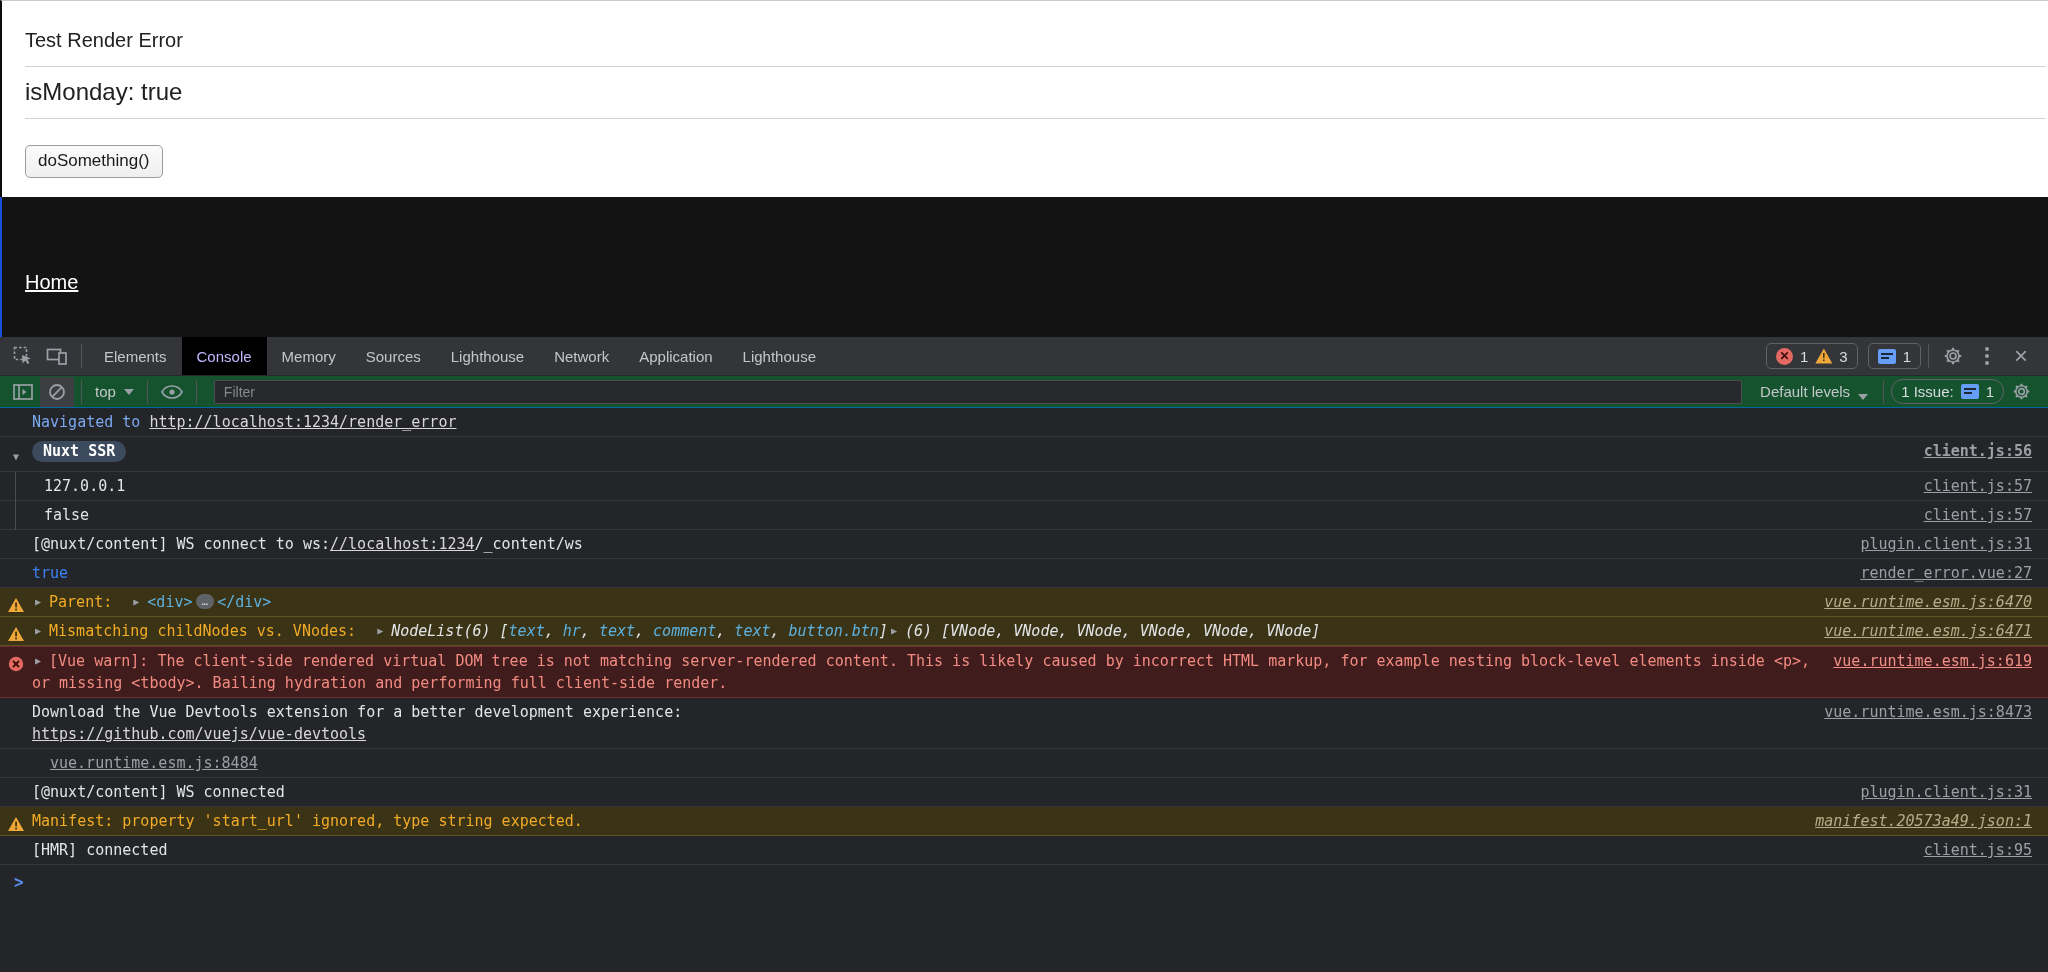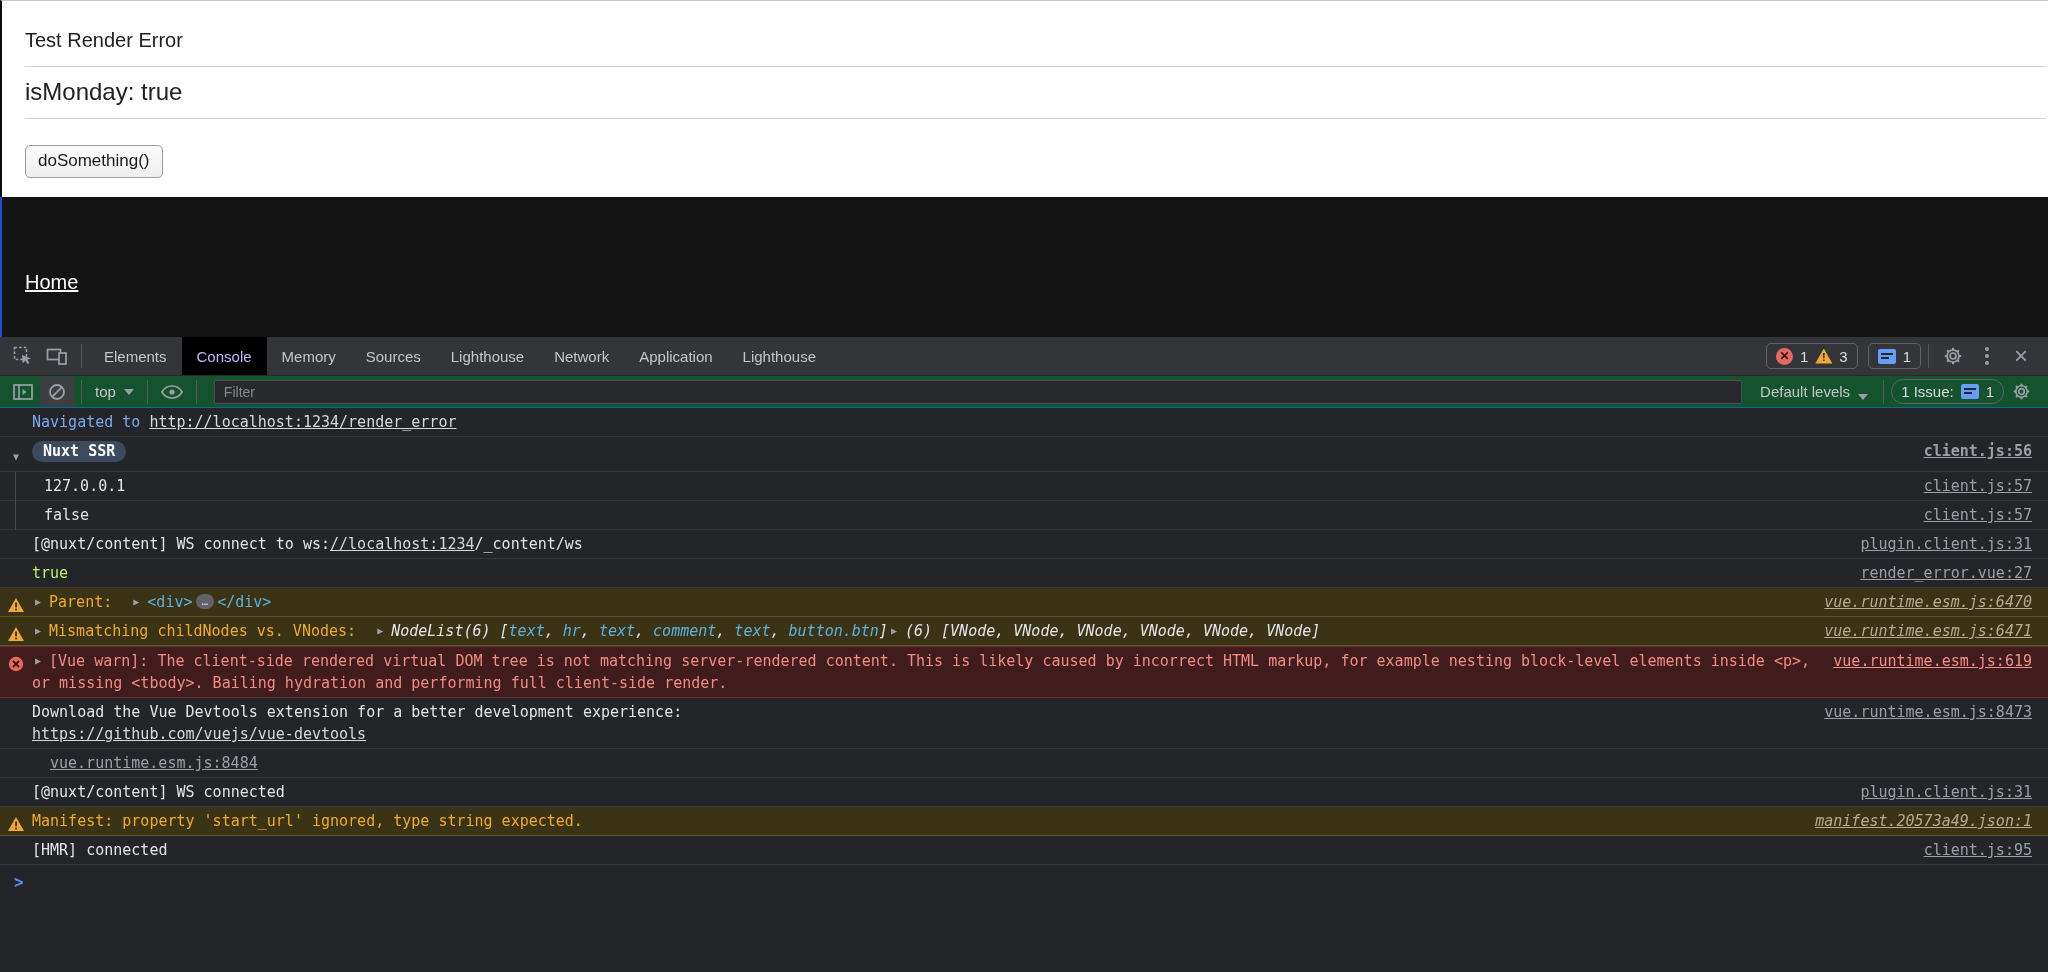--- a/index.html
+++ b/index.html
@@ -76,21 +76,21 @@
 
   .crow.warn { background:#3a3316; border-bottom-color:#5c5422; }
   .crow.warn + .crow.warn { border-top:none; }
   .crow.warn .srclink { color:#b5ad89;font-style:italic; }
   .crow.error { background:#411c1c; border-bottom-color:#6b2d2d; border-top:1px solid #6b2d2d; }
   .crow.error .srclink { color:#ef8f88; }
 
   .seg.plain { color:#e2e4e7; }
   .seg.info  { color:#7aa9f0; }
   .seg.link  { color:#d8d8d8; text-decoration:underline; cursor:pointer; }
-  .seg.bool  { color:#bef264;text-align:right; }
+  .seg.bool  { color:#3b82f6;text-align:right; }
   .seg.warn  { color:#f2ab26; }
   .seg.error { color:#f28b82; }
   .seg.tag   { color:#5eb1dd;margin-top:48px; }
   .seg.node  { color:#5eb1dd; font-style:italic; }
   .seg.obj   { color:#e2e4e7; font-style:italic; }
   .seg.exp   { color:#9aa0a6; font-size:10px; margin:0 8px 0 3px; vertical-align:2px; cursor:pointer; }
   .seg.ellipsis { background:#5f6368; color:#d5d7da; border-radius:9px; padding:0 6px; font-size:11px;
                   line-height:15px; display:inline-block; vertical-align:2px; margin:0 3px; cursor:pointer; }
   .badge { background:#3b4a5c; color:#ffffff; font-weight:bold; border-radius:11px; padding:1px 11px;
            display:inline-block; line-height:19px; }

